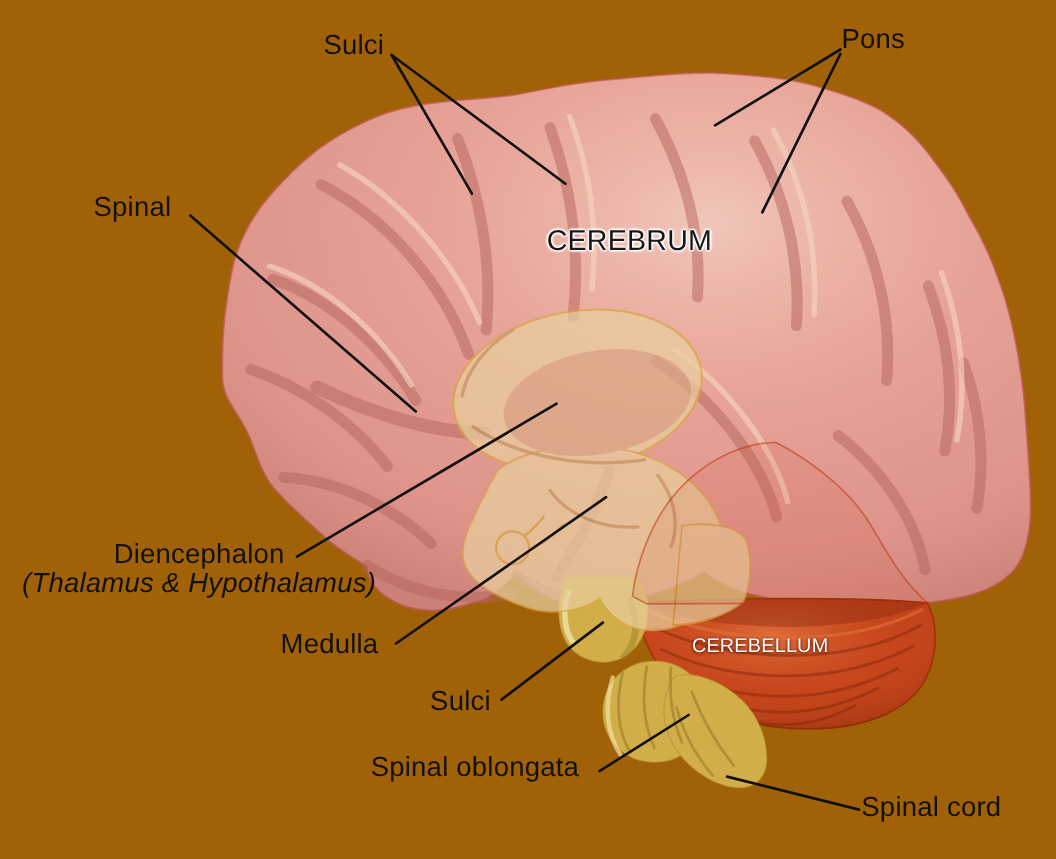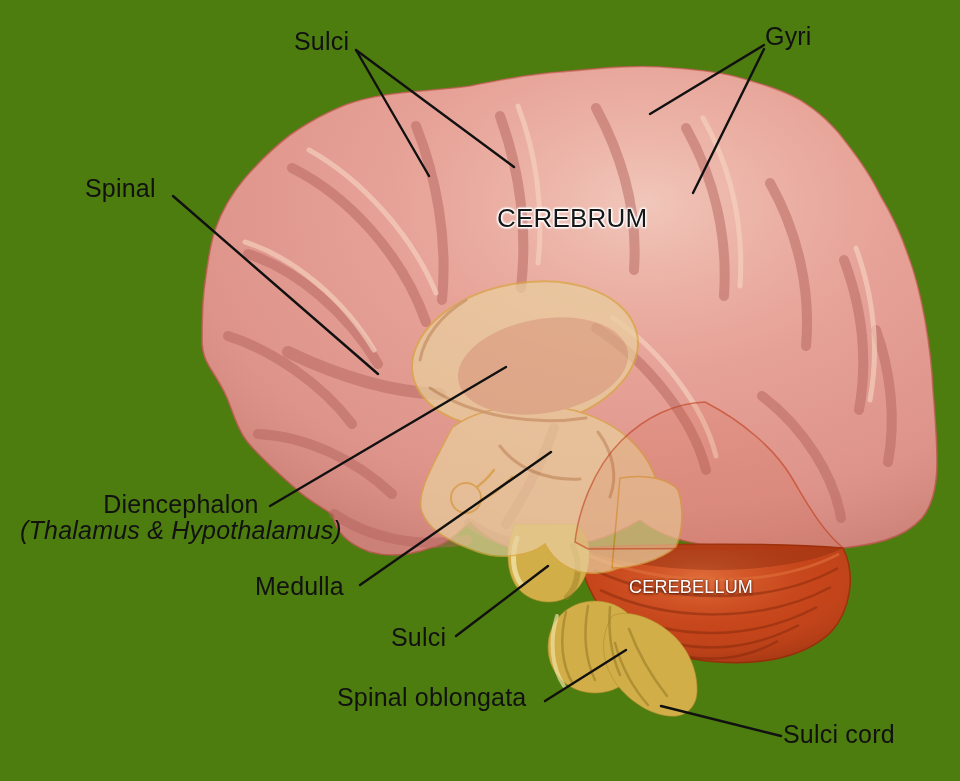--- a/index.html
+++ b/index.html
@@ -1,19 +1,19 @@
 <!DOCTYPE html>
 <html><head>
 <meta charset="utf-8">
 <style>
   html,body{margin:0;padding:0;background:#fff;}
   #stage{
     position:relative;
     width:960px;height:781px;
-    background:#4d7c0f;
+    background:#a16207;
     overflow:hidden;
     font-family:"Liberation Sans", sans-serif;
   }
   #brain-svg{position:absolute;left:0;top:0;}
   .label{
     position:absolute;
     font-size:25px;
     line-height:1.05;
     color:#111111;
     white-space:nowrap;
@@ -182,26 +182,26 @@
       <line x1="173" y1="196" x2="378" y2="374"></line>
       <line x1="270" y1="506" x2="506" y2="367"></line>
       <line x1="360" y1="585" x2="551" y2="452"></line>
       <line x1="456" y1="636" x2="548" y2="566"></line>
       <line x1="545" y1="701" x2="626" y2="650"></line>
       <line x1="781" y1="736" x2="661" y2="706"></line>
     </g>
   </svg>
 
   <div class="label lbl-sulci">Sulci</div>
-  <div class="label lbl-gyri">Gyri</div>
+  <div class="label lbl-gyri">Pons</div>
   <div class="label lbl-fissure">Spinal</div>
   <div class="label label-onbrain lbl-cerebrum">CEREBRUM</div>
   <div class="label lbl-dien">
     <div>Diencephalon</div>
     <div class="sub">(Thalamus &amp; Hypothalamus)</div>
   </div>
   <div class="label lbl-midbrain">Medulla</div>
   <div class="label lbl-pons">Sulci</div>
   <div class="label label-cerebellum lbl-cerebellum">CEREBELLUM</div>
   <div class="label lbl-medulla">Spinal oblongata</div>
-  <div class="label lbl-spinal">Sulci cord</div>
+  <div class="label lbl-spinal">Spinal cord</div>
 
 </div>
 
 </body></html>

